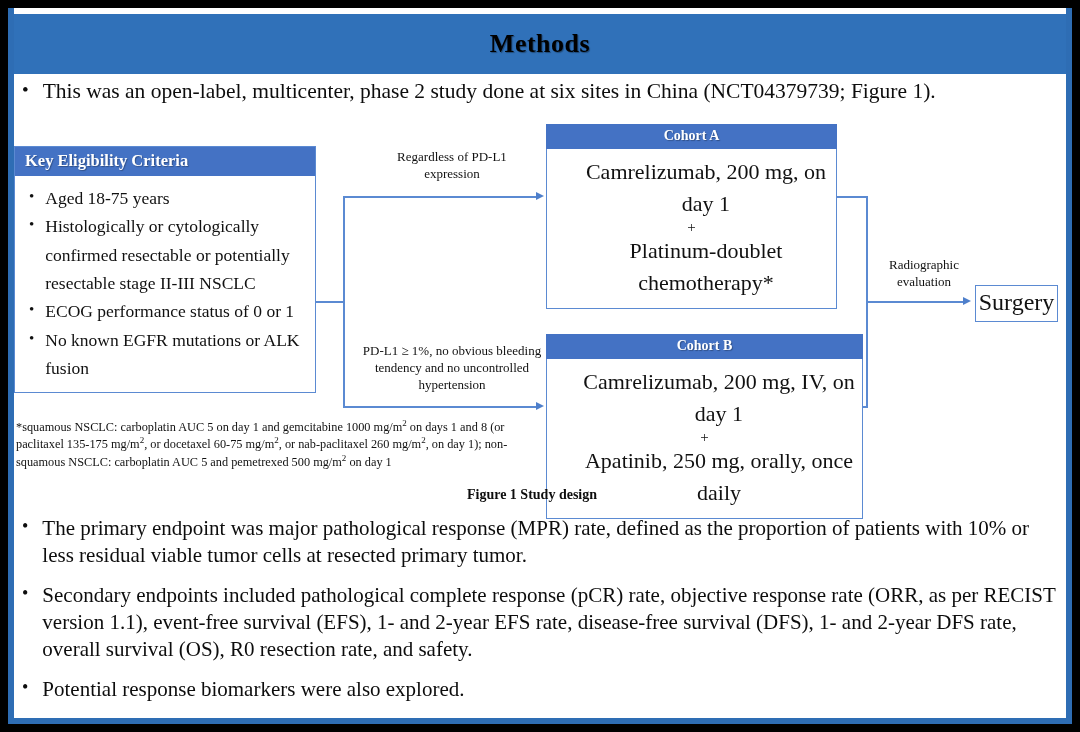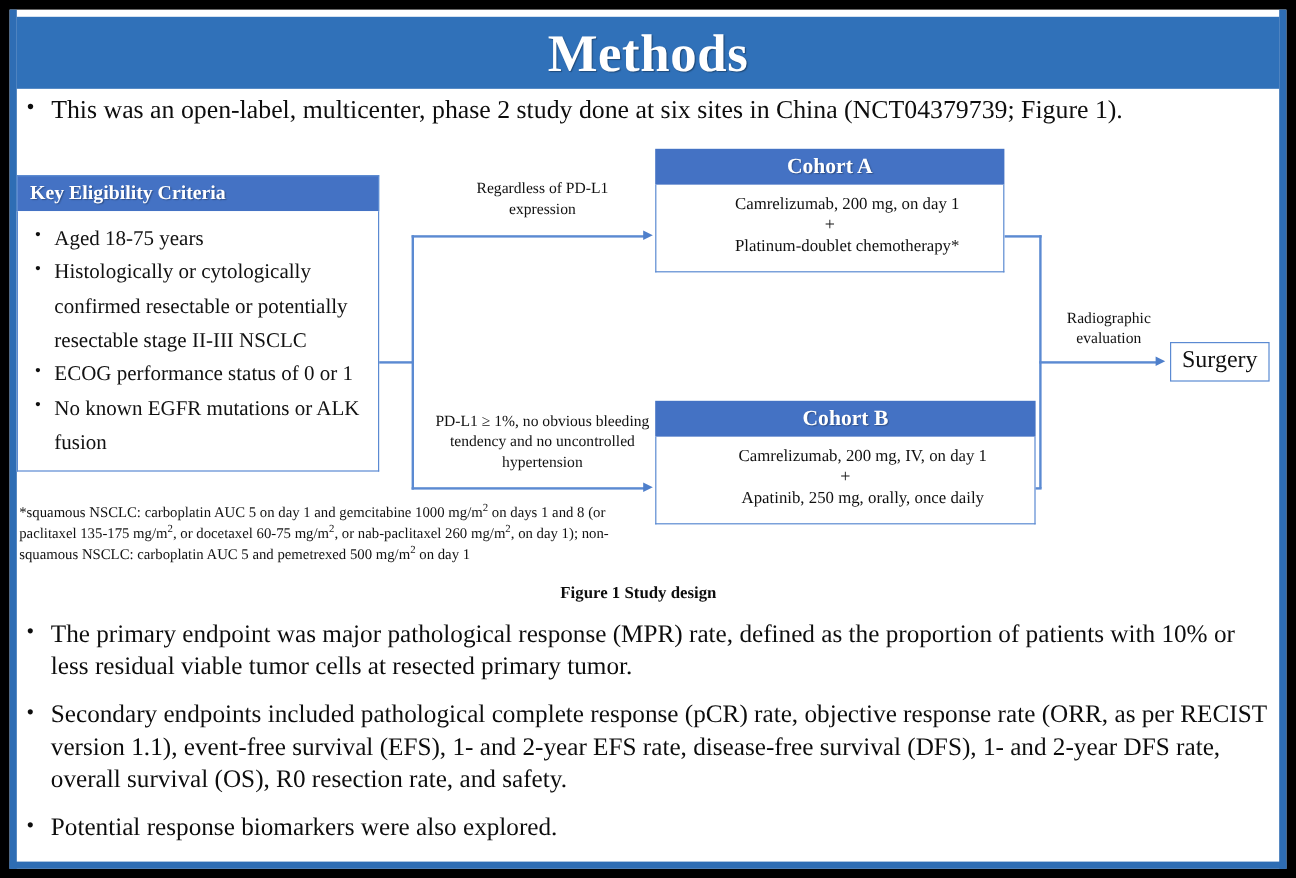--- a/index.html
+++ b/index.html
@@ -26,41 +26,41 @@
     box-sizing:border-box;
   }
   
   #titlebar{
     position:absolute;left:14px;top:14px;
     width:1052px;height:60px;
     background:#3071B9;
     display:flex;align-items:center;justify-content:center;
   }
   #titlebar .title{
-    color:#ffffff;
-    font-size:44px;
+    color:#000000;
+    font-size:26px;
     font-weight:bold;
     letter-spacing:.5px;
     text-shadow:1px 1px 1px rgba(0,0,0,.35);
   }
   
   .lead{
     position:absolute;left:22px;top:78px;width:1030px;
     font-size:21.5px;color:#0d0d0d;
     display:flex;gap:14px;line-height:1.25;
   }
   .lead .dot{font-size:19px;line-height:1.25;}
   
   #diagram{
     position:absolute;left:0;top:112px;width:1064px;height:390px;
   }
   .box{position:absolute;box-sizing:border-box;}
   .boxhdr{
     background:#4472C4;color:#fff;font-weight:bold;
-    text-align:center;font-size:18px;
+    text-align:center;font-size:14px;
     padding:4px 0 5px 0;
     text-shadow:1px 1px 1px rgba(0,0,0,.30);
   }
   .boxbody{
     background:#fff;border:1px solid #5B8AD2;border-top:none;
     box-sizing:border-box;
   }
   
   #elig{left:14px;top:34px;width:302px;}
   #elig .boxhdr{
@@ -78,27 +78,27 @@
   #elig li .dot{font-size:15px;line-height:1.62;}
   .footnote{
     position:absolute;left:16px;top:306px;width:530px;
     font-size:12.3px;line-height:1.33;color:#111;
   }
   .footnote sup{font-size:9px;}
   
   #cohortA{left:546px;top:12px;width:291px;}
   #cohortB{left:546px;top:222px;width:317px;}
   .cohort .boxbody{padding:7px 4px 9px 4px;text-align:center;}
-  .cohort .line{font-size:14px;color:#111;line-height:1.45;margin-left:29px;}
+  .cohort .line{font-size:22px;color:#111;line-height:1.45;margin-left:29px;}
   .cohort .plus{font-size:15px;line-height:1.0;color:#111;}
   
   #surgery{
     left:975px;top:173px;width:83px;
     border:1px solid #5B8AD2;background:#fff;
-    text-align:center;font-size:20px;color:#111;
+    text-align:center;font-size:24px;color:#111;
     padding:3px 0 5px 0;
   }
   
   .lbl{
     position:absolute;text-align:center;
     font-size:13px;color:#111;line-height:1.32;
   }
   #lblTop{left:374px;top:36px;width:156px;}
   #lblBot{left:358px;top:230px;width:188px;}
   #lblRad{left:876px;top:144px;width:96px;}

